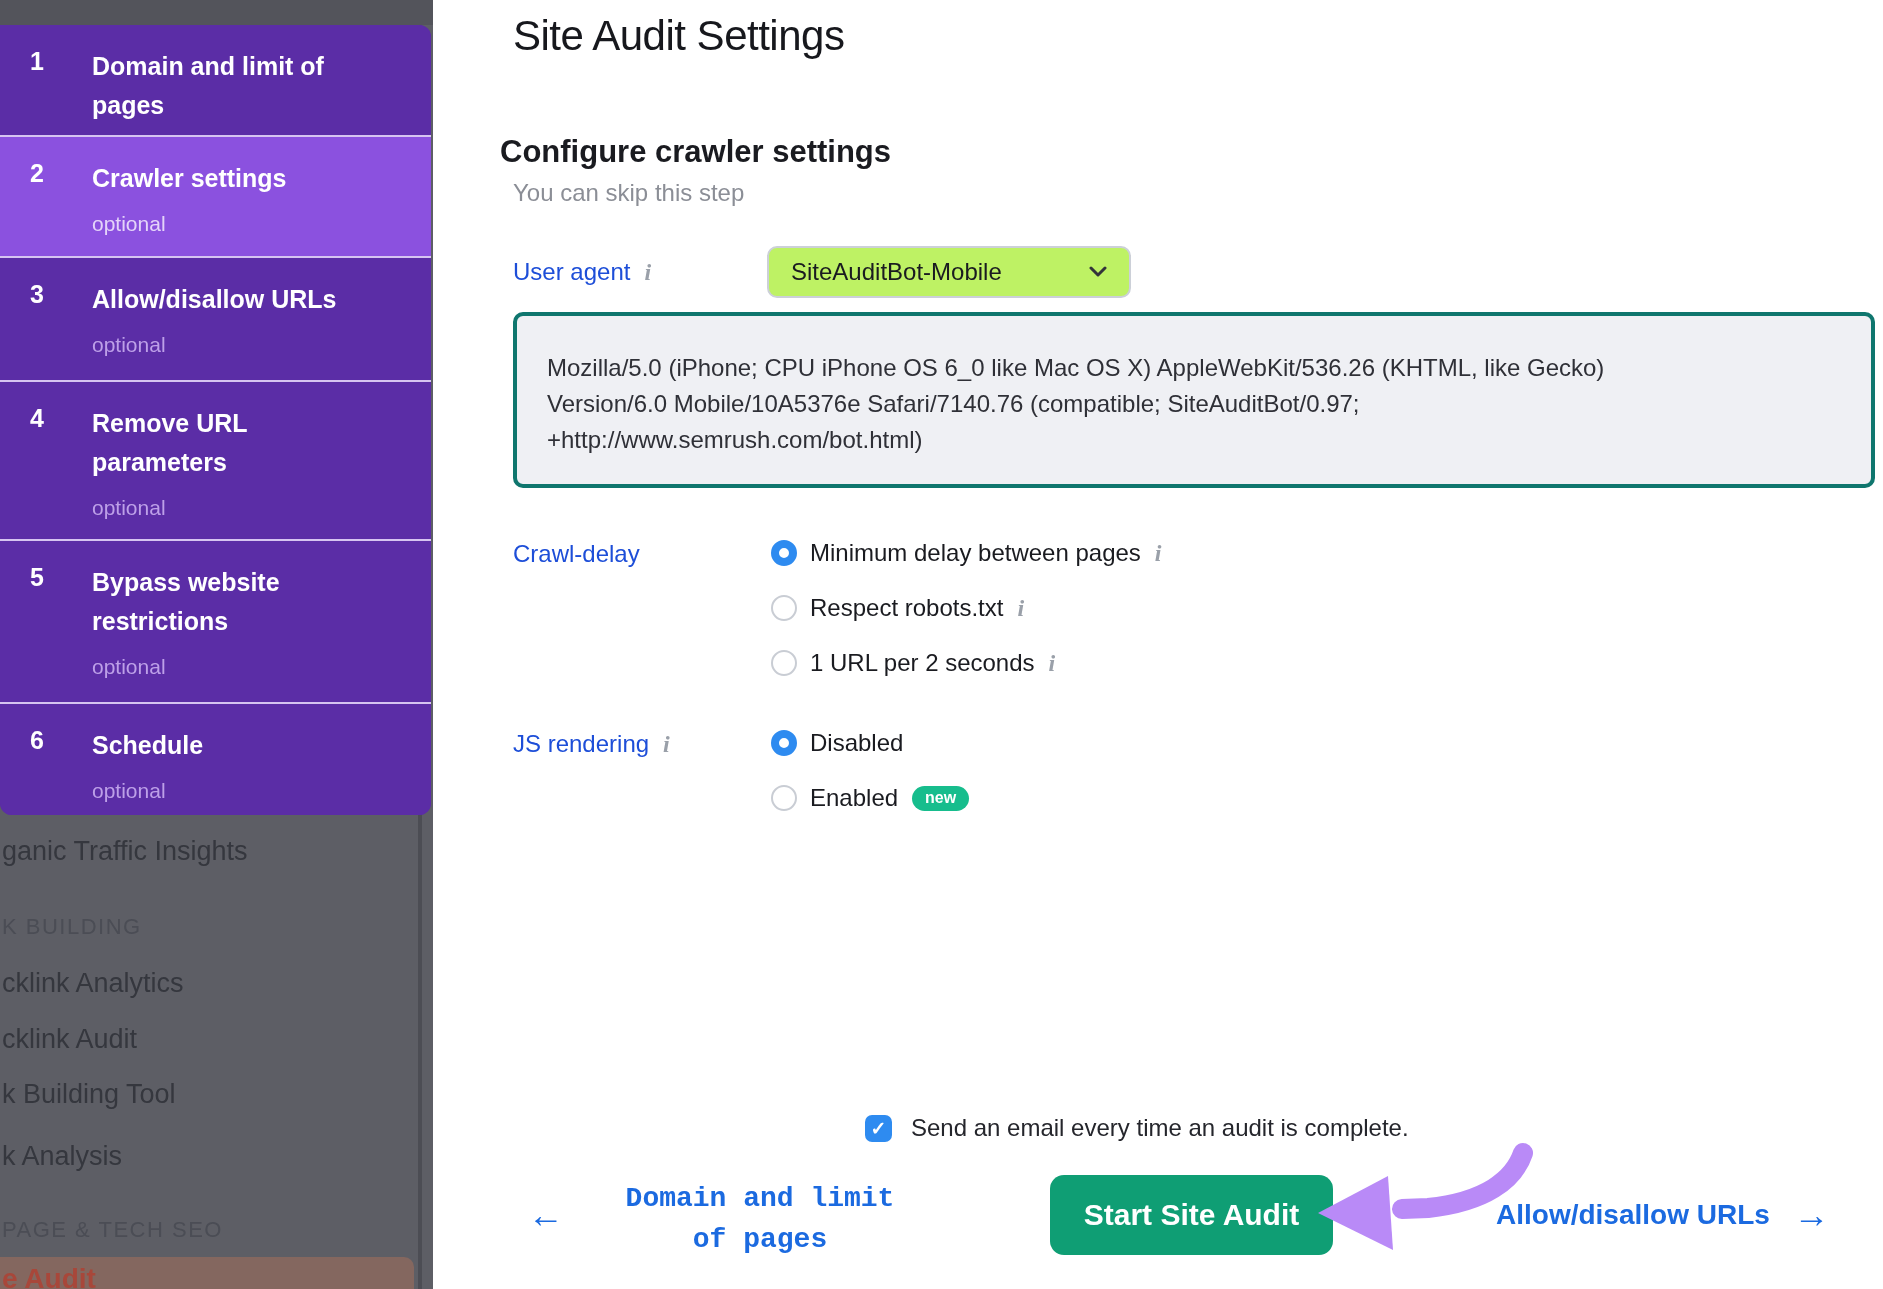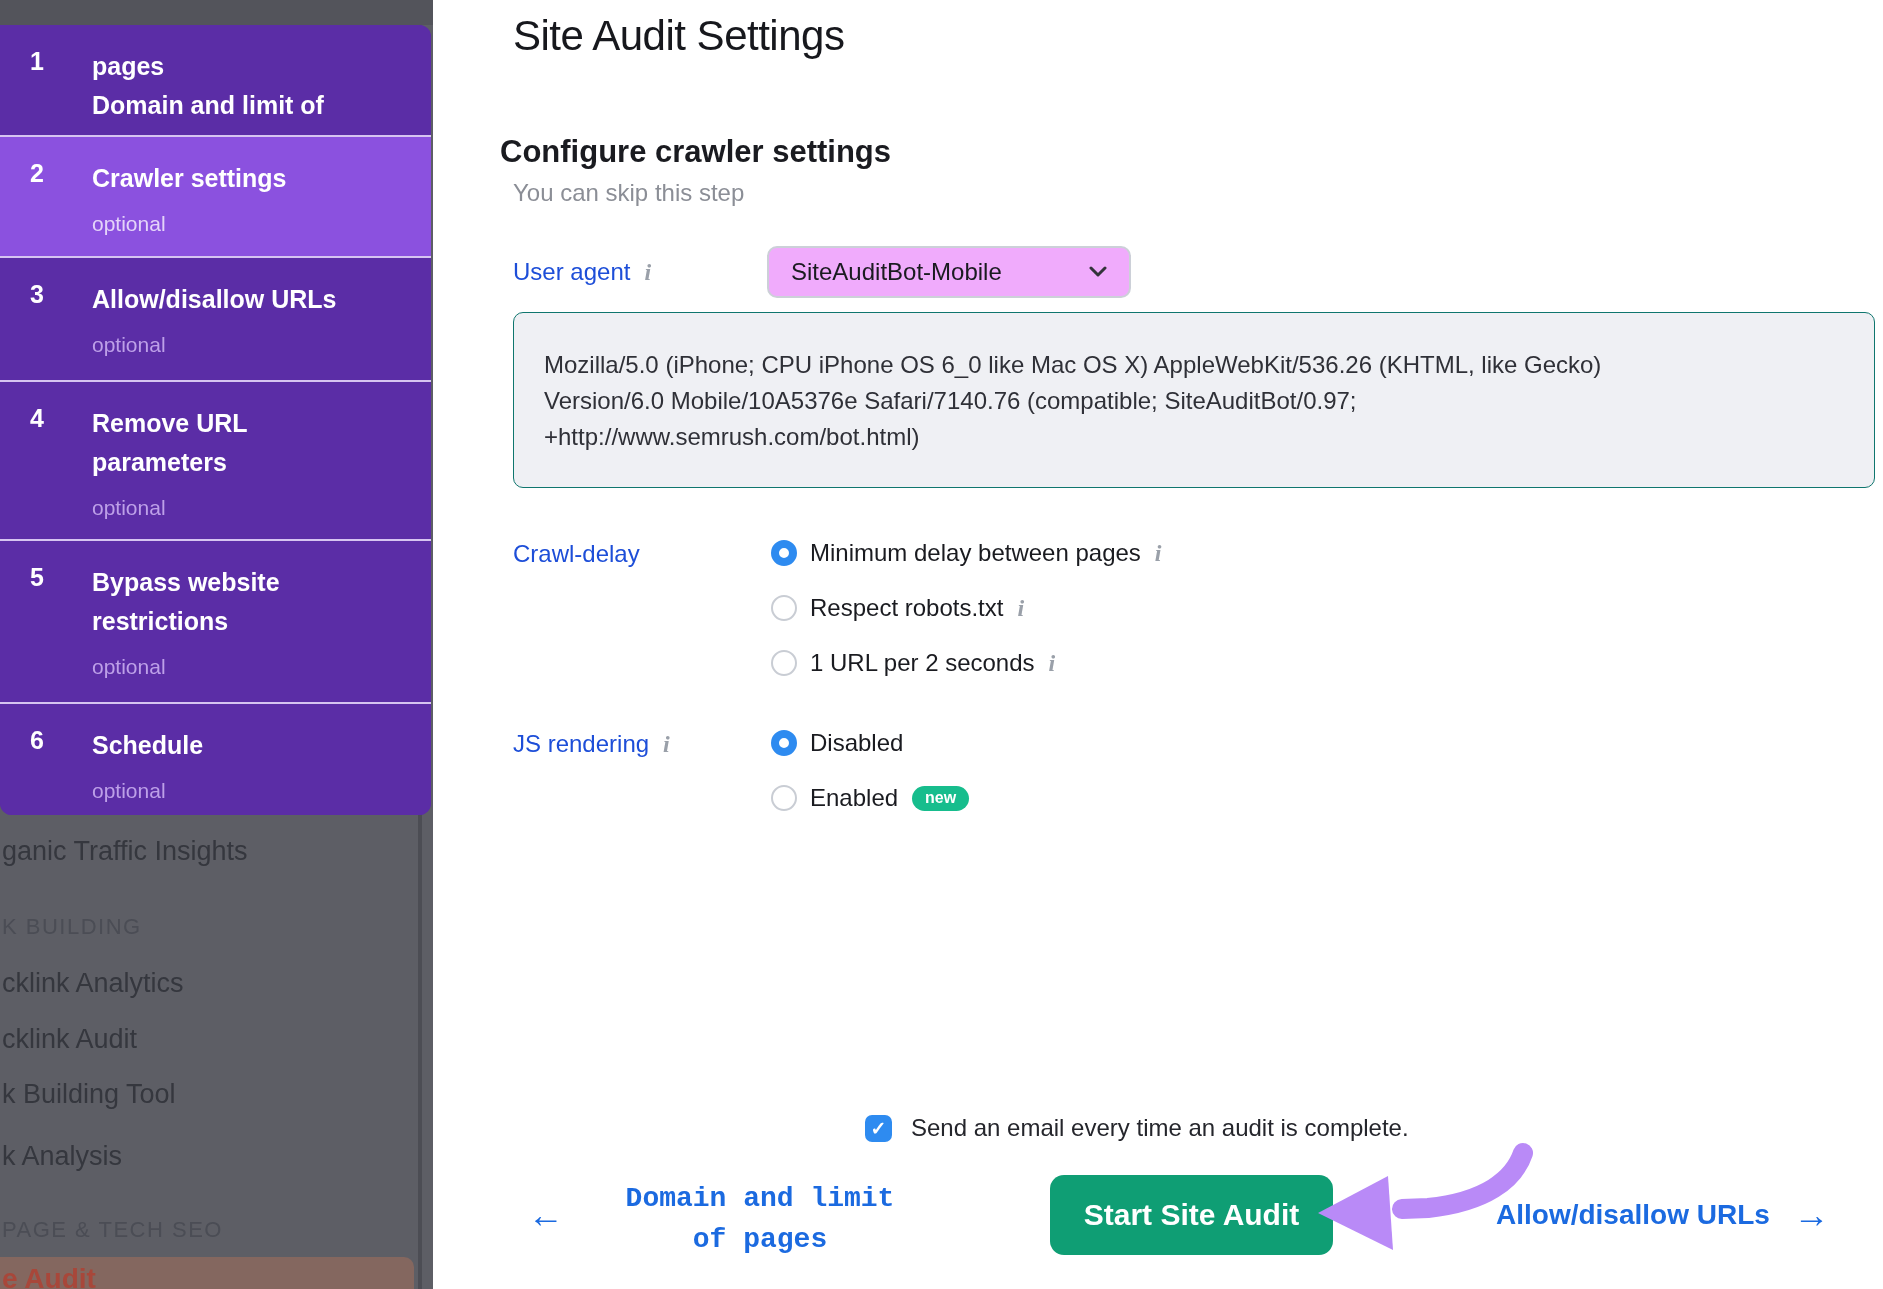--- a/index.html
+++ b/index.html
@@ -38,26 +38,26 @@
   
   #main-title { left:513px; top:12px; font-size:42px; font-weight:400; color:#17181d; letter-spacing:-0.5px; }
   #section-heading { left:500px; top:134px; font-size:31px; font-weight:700; color:#1a1b20; }
   #skip-note { left:513px; top:179px; font-size:24px; color:#8b8e96; }
 
   .field-label { font-size:24px; color:#1d4ed8; }
   .info-icon { font-family:"Liberation Serif", serif; font-style:italic; font-weight:700;
                font-size:24px; color:#9aa0a9; margin-left:14px; }
 
   #ua-label-row { left:513px; top:258px; display:flex; align-items:center; }
-  #ua-select { left:767px; top:246px; width:364px; height:52px; background:#f0abfc;
+  #ua-select { left:767px; top:246px; width:364px; height:52px; background:#bef264;
                border:2px solid #ccd0d8; border-radius:10px; display:flex; align-items:center;
                padding:0 22px; cursor:pointer; }
   #ua-select-value { font-size:24px; color:#1a1b20; flex:1; }
   #ua-box { left:513px; top:312px; width:1362px; height:176px; background:#eff0f4;
-            border:1px solid #0f766e; border-radius:10px; padding:34px 30px; }
+            border:4px solid #0f766e; border-radius:10px; padding:34px 30px; }
   .ua-line { font-size:24px; color:#2f3037; line-height:36px; white-space:nowrap; }
 
   .radio-row { position:absolute; left:771px; display:flex; align-items:center; height:28px; }
   .radio { width:26px; height:26px; border-radius:50%; background:#ffffff;
            border:2px solid #c9cdd4; flex:0 0 26px; }
   .radio.selected { border:8px solid #2e8bf0; }
   .radio-label { font-size:24px; color:#1a1b20; margin-left:13px; white-space:nowrap; }
   #cd-label { left:513px; top:540px; }
   #cd-opt0 { top:539px; } #cd-opt1 { top:594px; } #cd-opt2 { top:649px; }
   #js-label-row { left:513px; top:730px; display:flex; align-items:center; }
@@ -99,22 +99,22 @@
   <div id="menu-highlight" class="abs"></div>
   <div class="bg-item-active abs">e Audit</div>
 </div>
 <div id="topbar" class="abs"></div>
 
 <div id="stepper" class="abs">
 
   <div class="step" id="step1">
     <span class="step-num">1</span>
     <div class="step-body">
+      <div class="step-line">Domain and limit of</div>
       <div class="step-line">pages</div>
-      <div class="step-line">Domain and limit of</div>
     </div>
   </div>
 
   <div class="step active" id="step2">
     <span class="step-num">2</span>
     <div class="step-body">
       <div class="step-line">Crawler settings</div>
       <div class="step-opt">optional</div>
     </div>
   </div>

